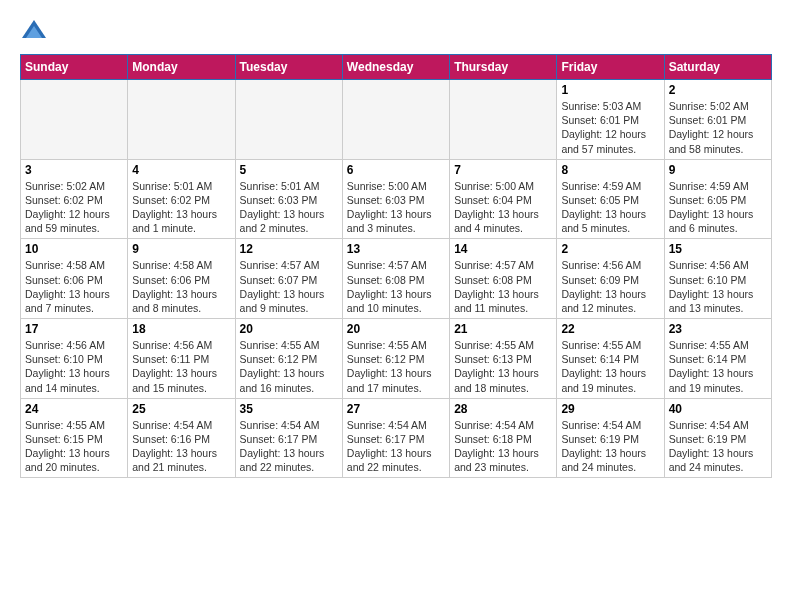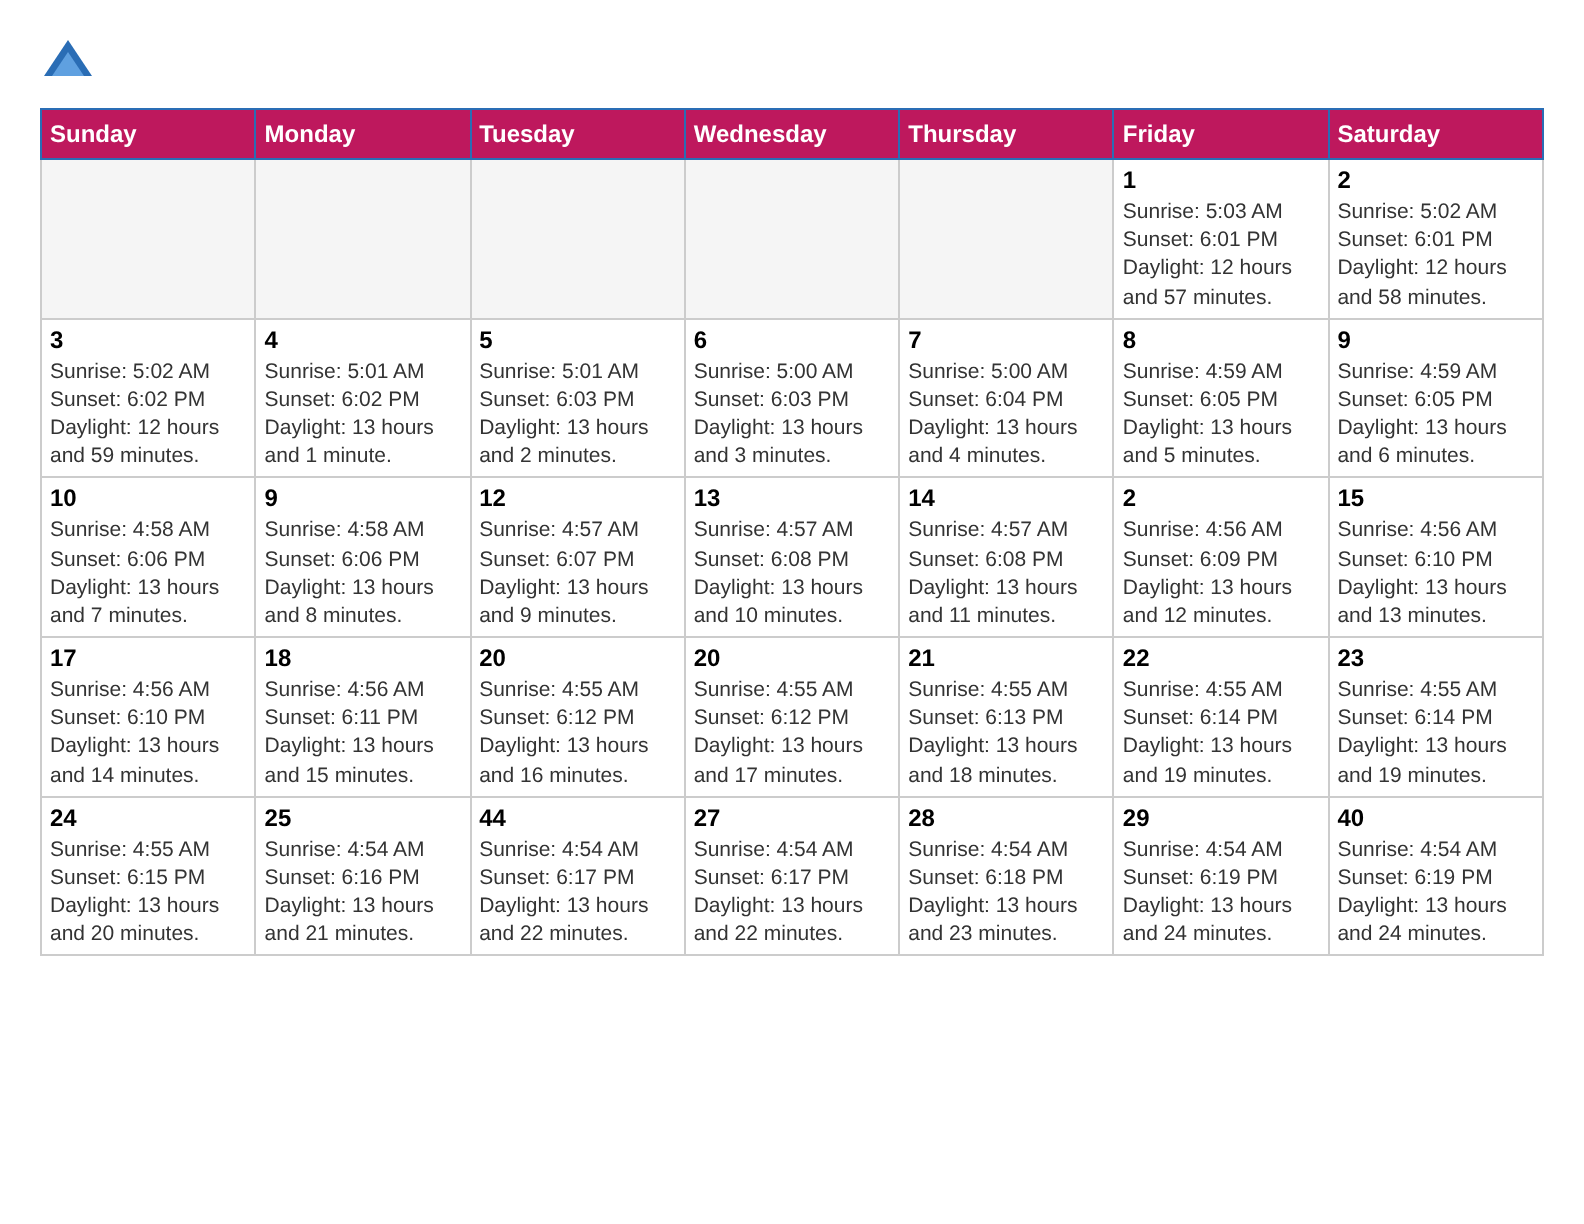--- a/index.html
+++ b/index.html
@@ -218,21 +218,21 @@
       <tr>
         <td>
           <span class="day-num">24</span>
           <div class="day-info">Sunrise: 4:55 AM<br>Sunset: 6:15 PM<br>Daylight: 13 hours and 20 minutes.</div>
         </td>
         <td>
           <span class="day-num">25</span>
           <div class="day-info">Sunrise: 4:54 AM<br>Sunset: 6:16 PM<br>Daylight: 13 hours and 21 minutes.</div>
         </td>
         <td>
-          <span class="day-num">44</span>
+          <span class="day-num">35</span>
           <div class="day-info">Sunrise: 4:54 AM<br>Sunset: 6:17 PM<br>Daylight: 13 hours and 22 minutes.</div>
         </td>
         <td>
           <span class="day-num">27</span>
           <div class="day-info">Sunrise: 4:54 AM<br>Sunset: 6:17 PM<br>Daylight: 13 hours and 22 minutes.</div>
         </td>
         <td>
           <span class="day-num">28</span>
           <div class="day-info">Sunrise: 4:54 AM<br>Sunset: 6:18 PM<br>Daylight: 13 hours and 23 minutes.</div>
         </td>

